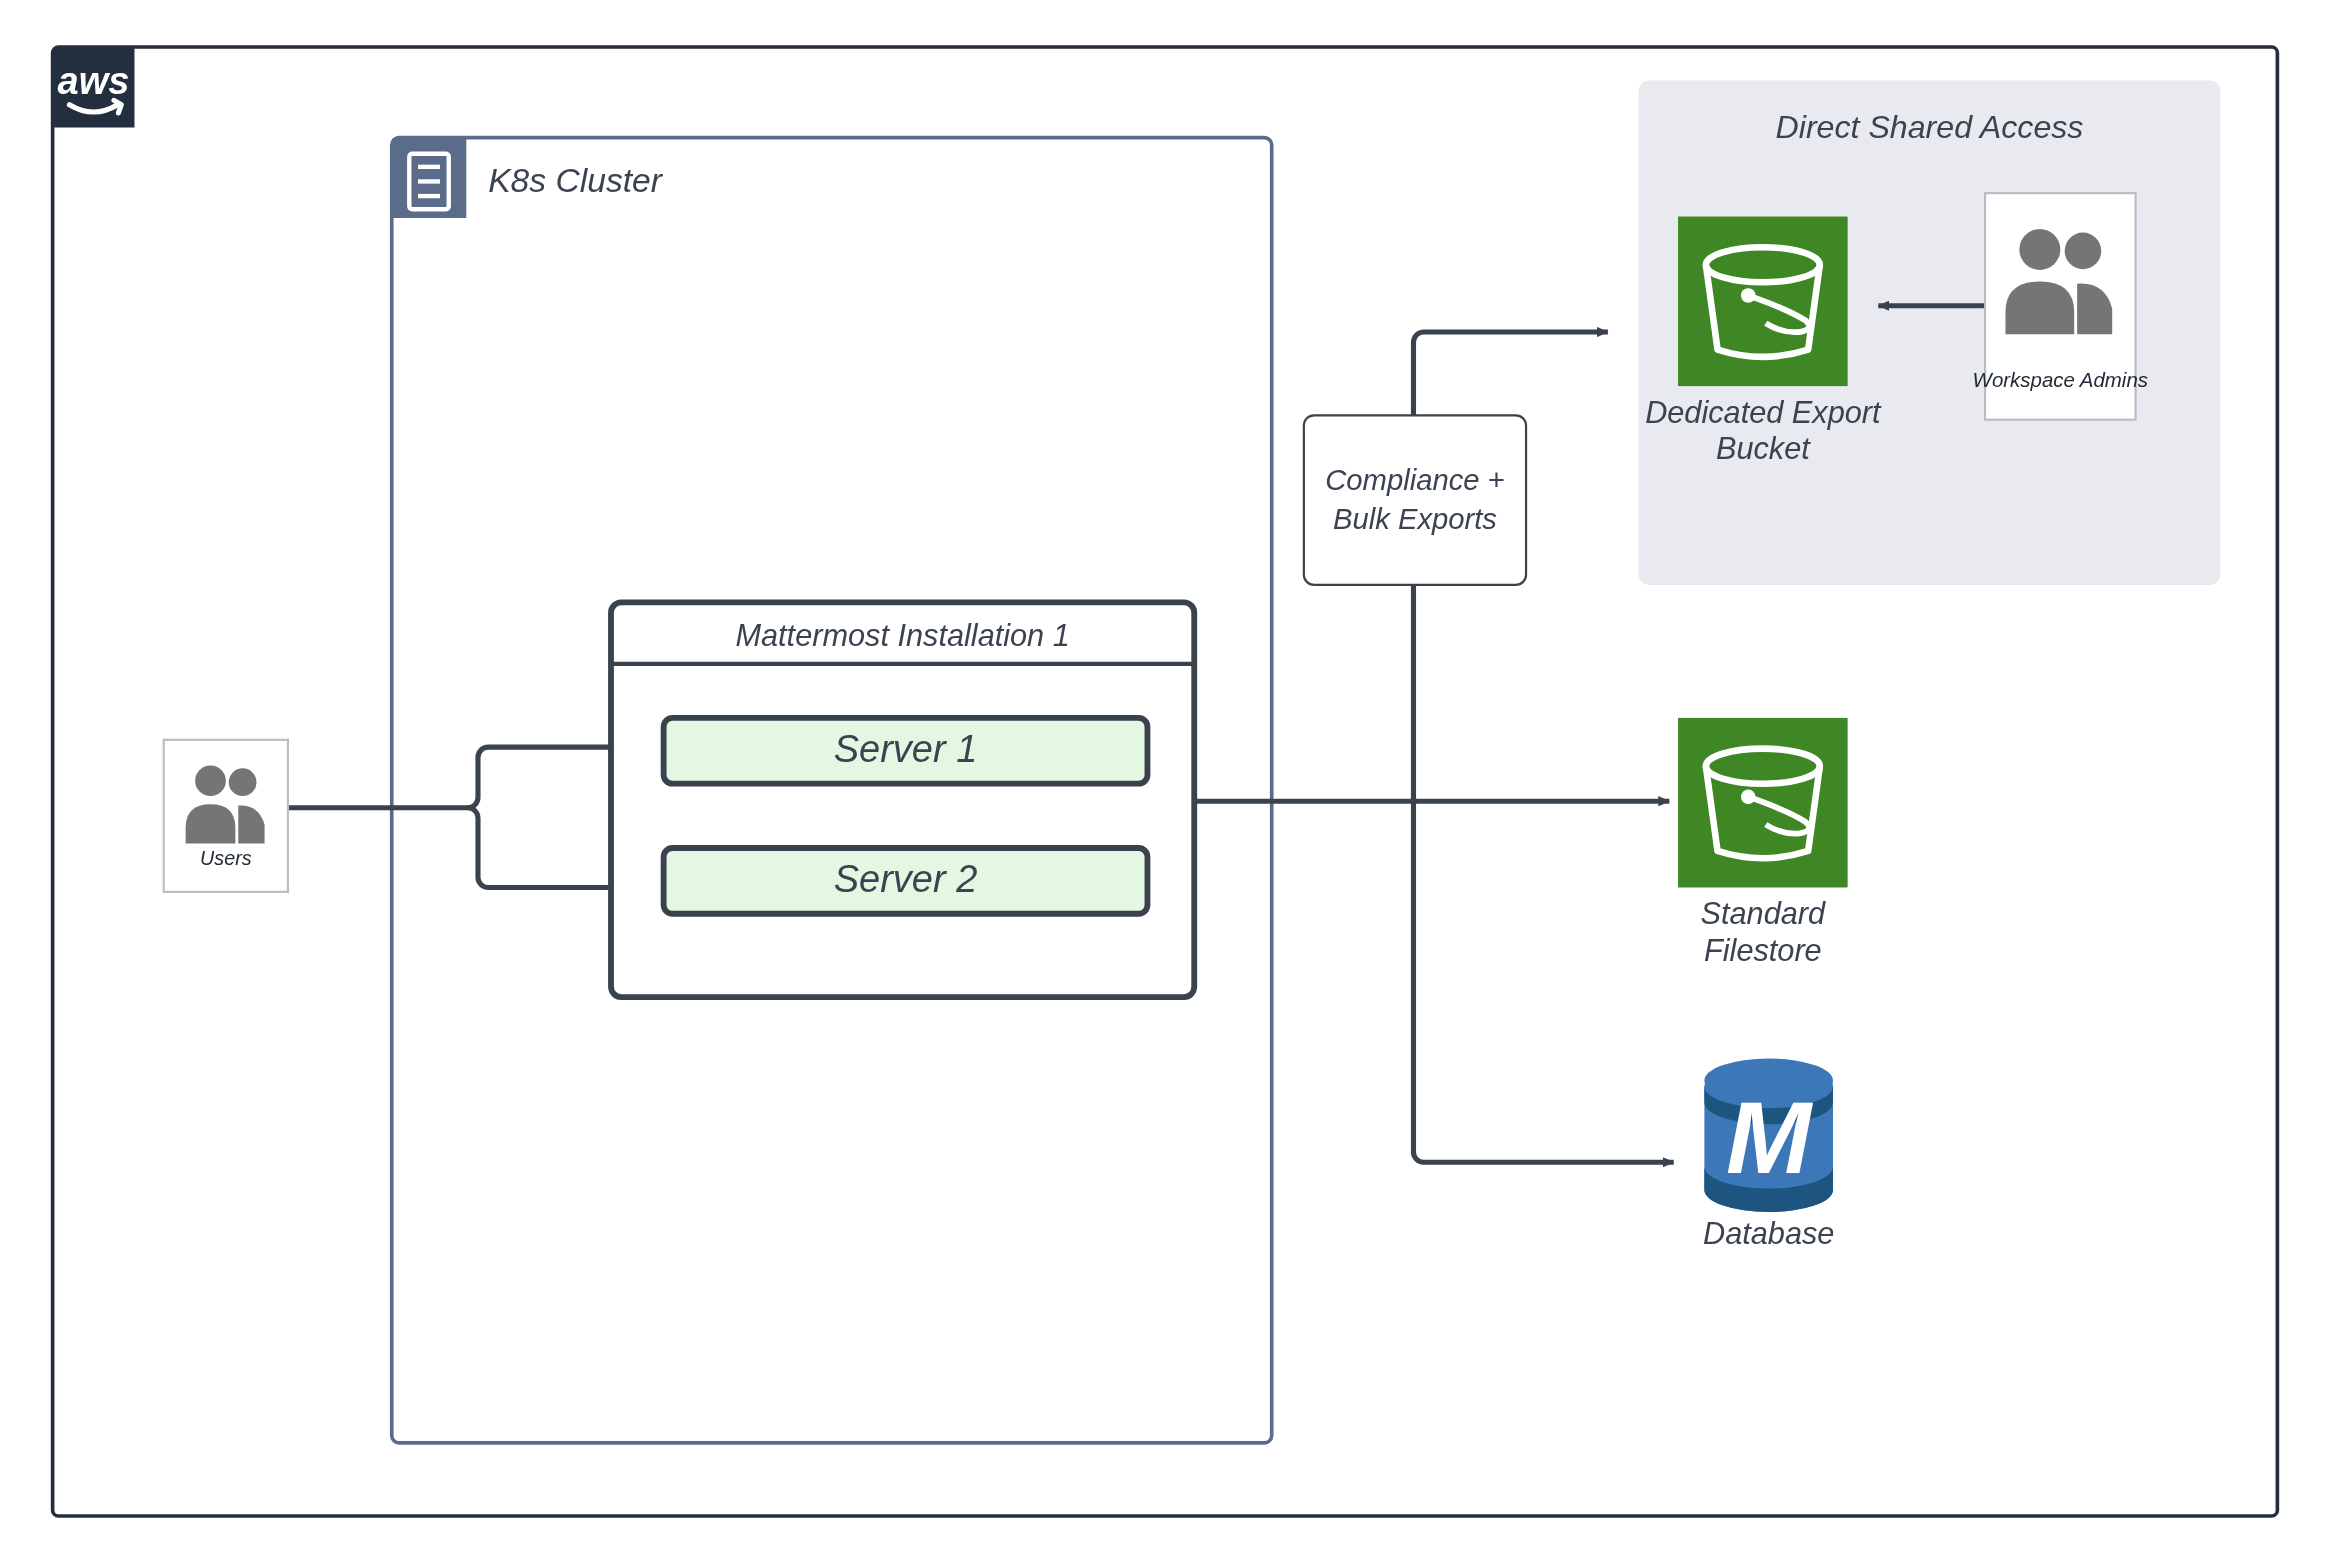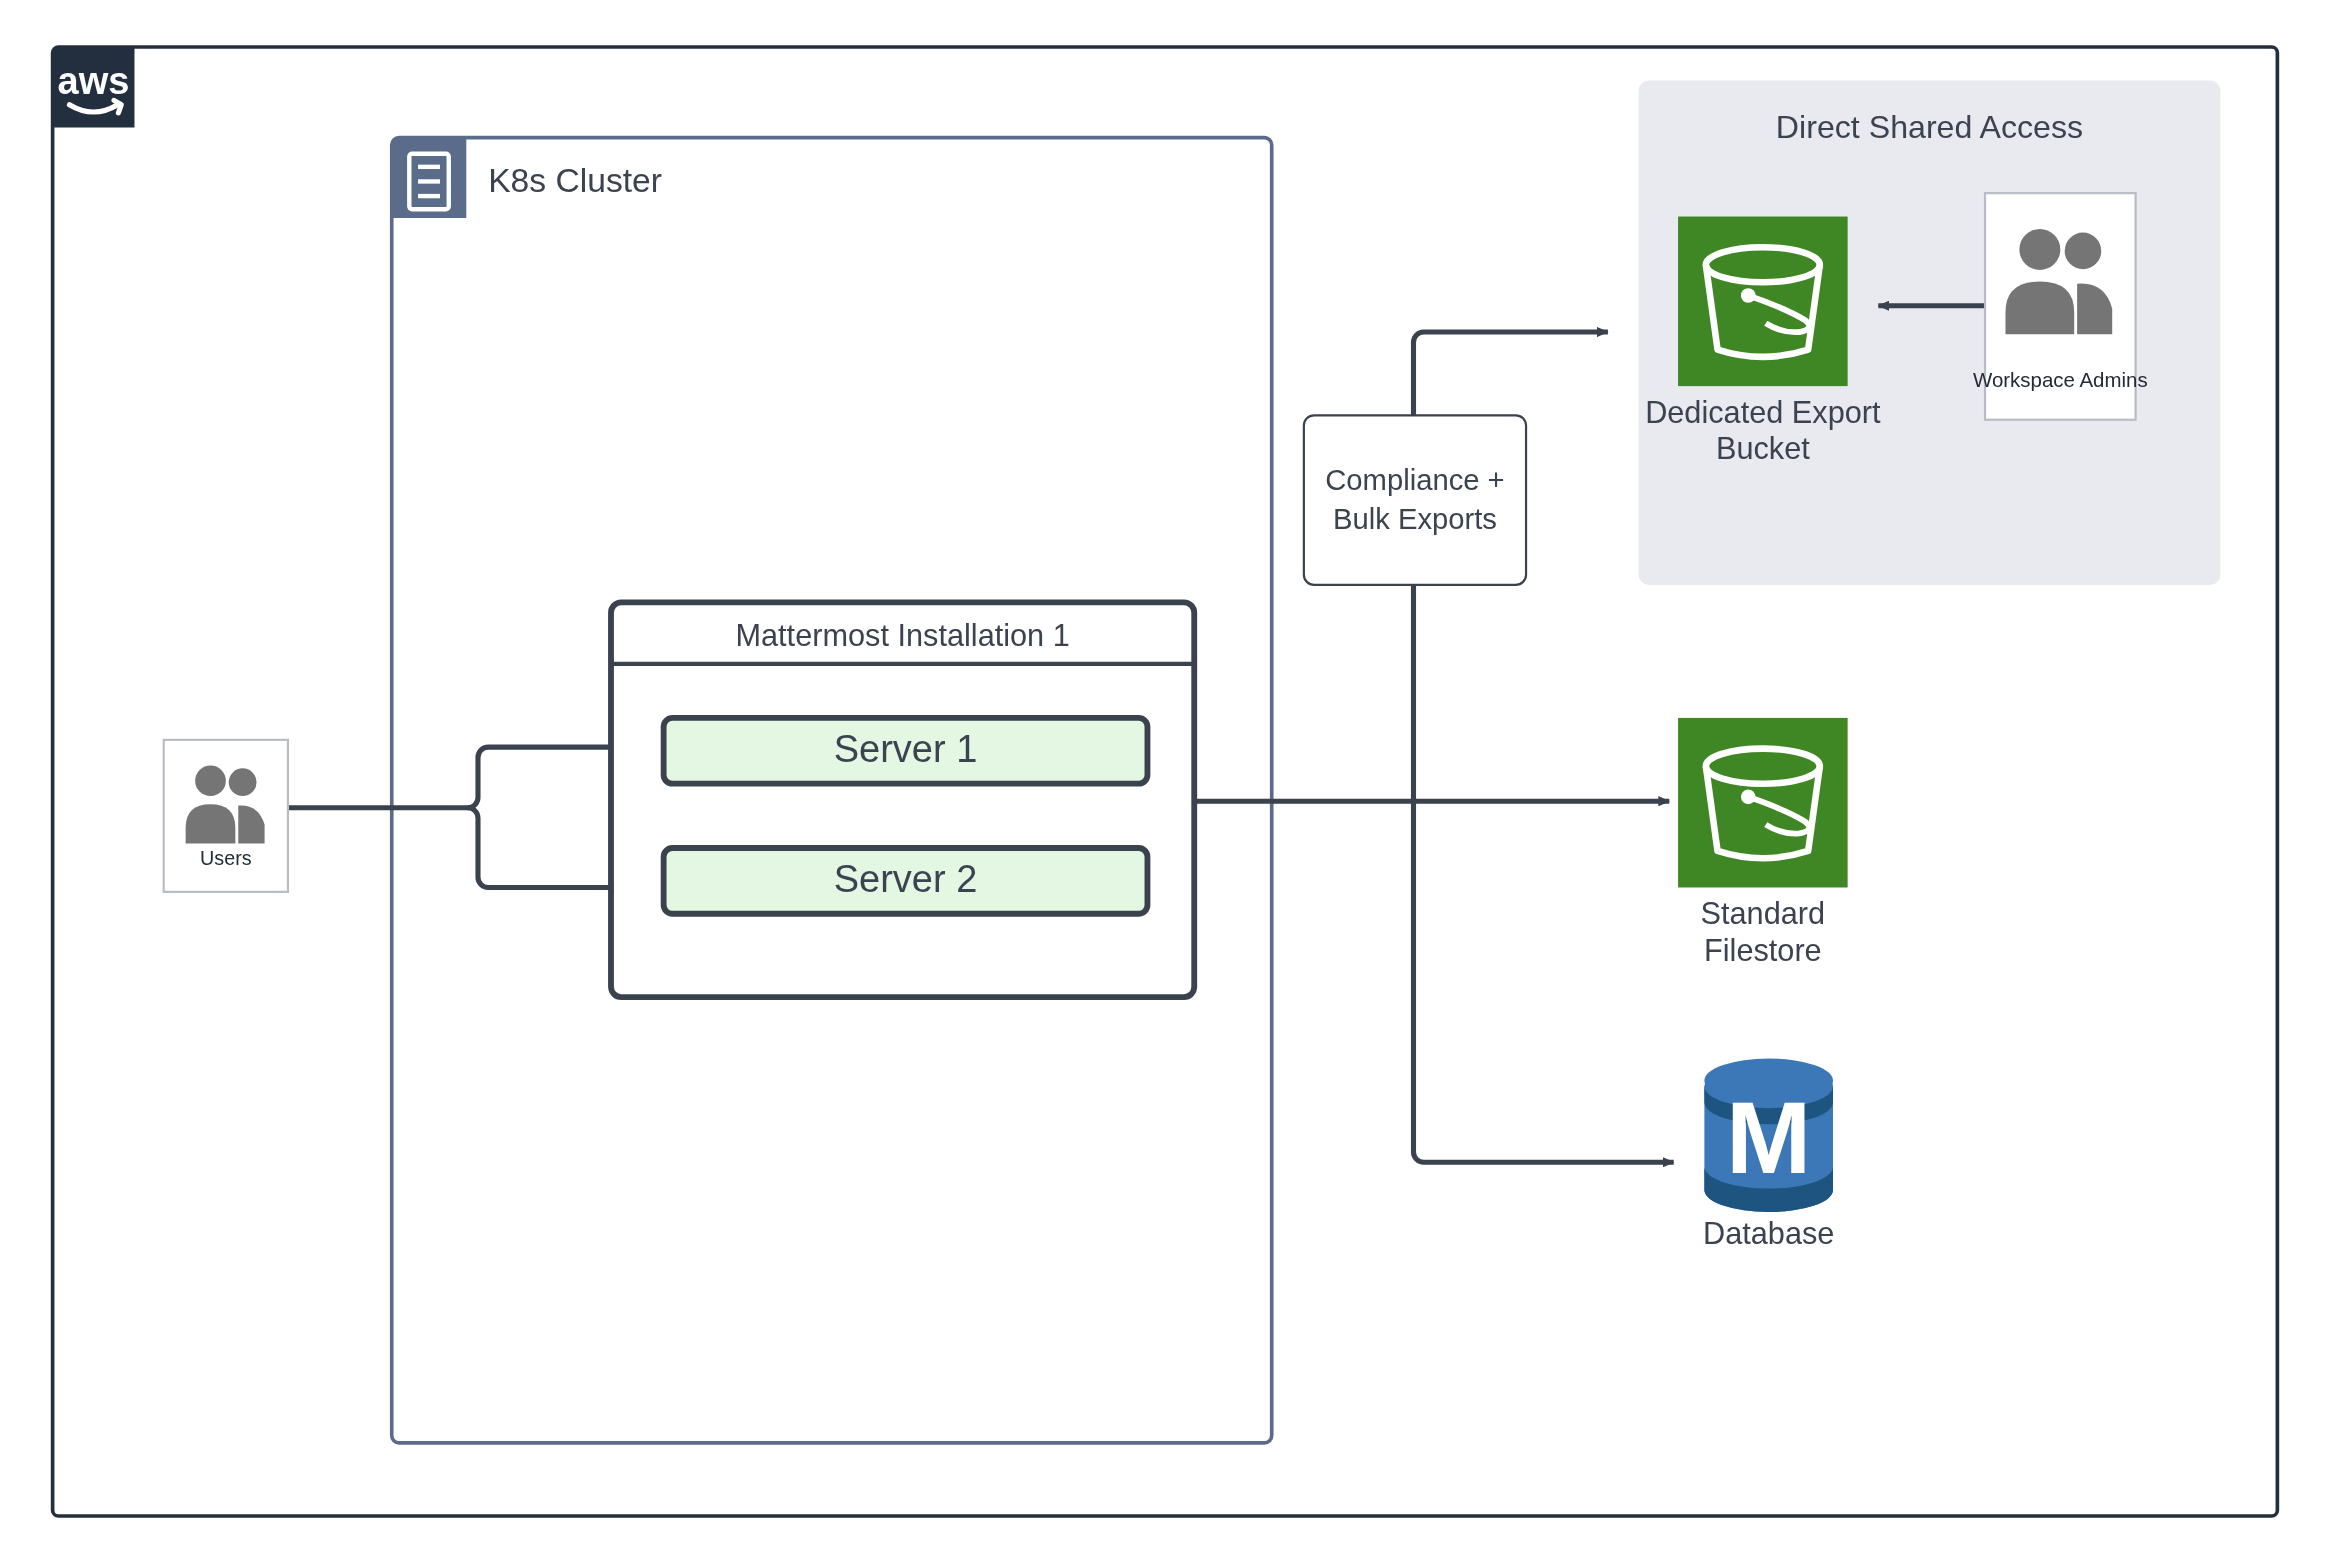--- a/index.html
+++ b/index.html
@@ -10,20 +10,21 @@
   body {
     width: 2330px;
     height: 1563px;
     font-family: "Liberation Sans", sans-serif;
     overflow: hidden;
   }
   #diagram-root {
     position: relative;
     width: 2330px;
     height: 1563px;
+    font-style: italic;
   }
   svg.diagram {
     display: block;
     width: 2330px;
     height: 1563px;
   }
   .lbl {
     font-family: "Liberation Sans", sans-serif;
     fill: #3b4350;
   }

